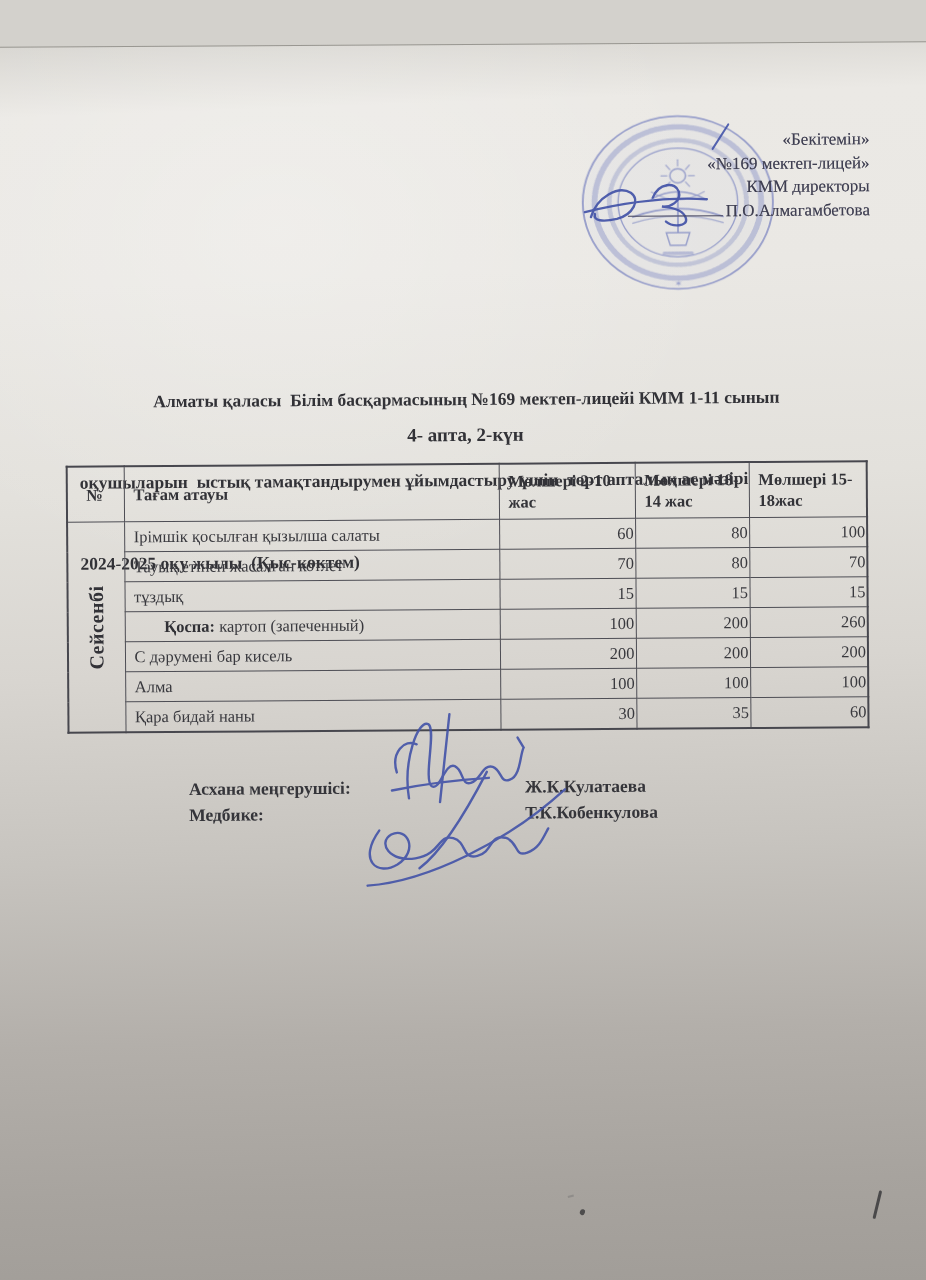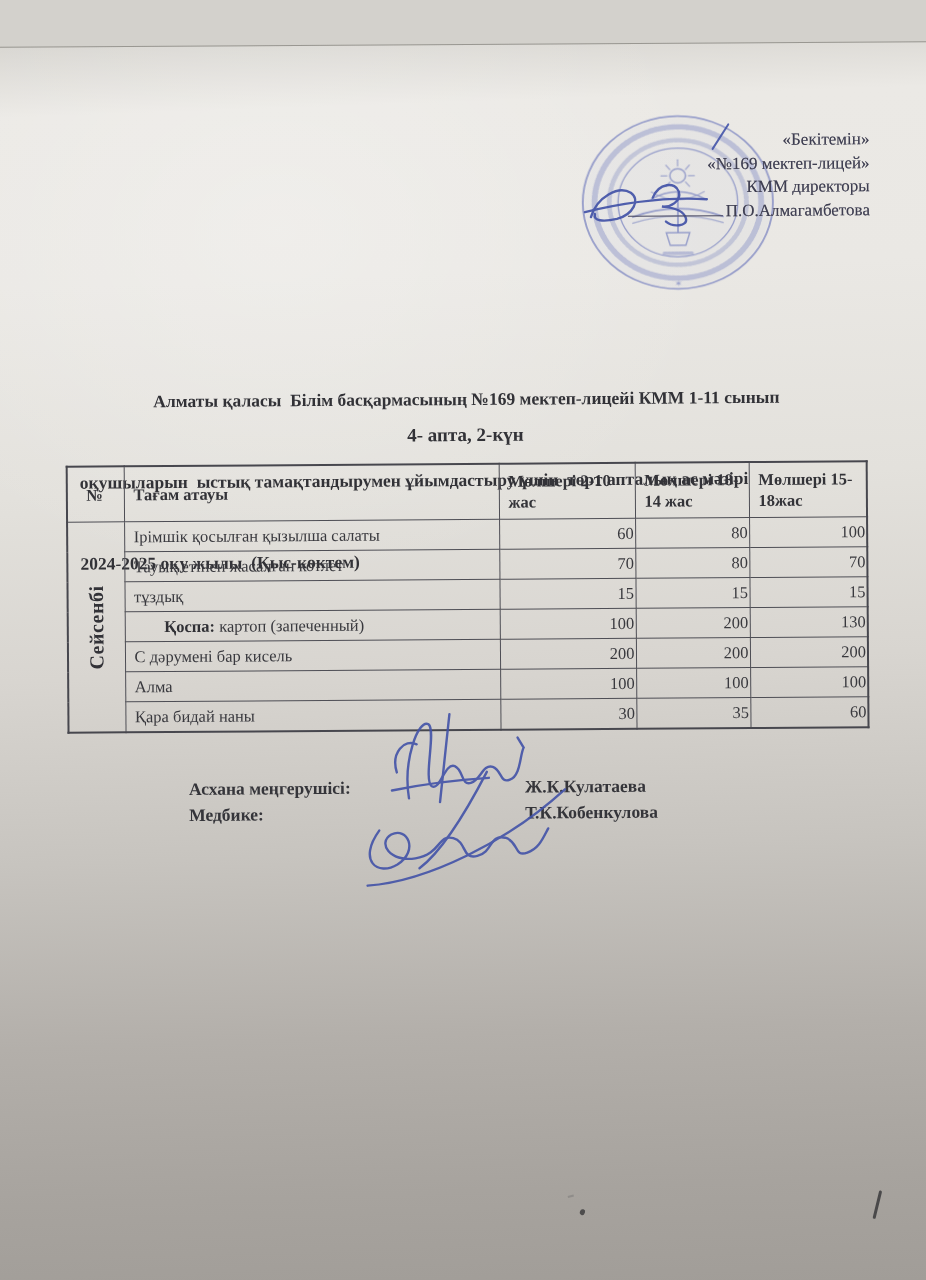--- a/index.html
+++ b/index.html
@@ -200,21 +200,21 @@
           <tr>
             <td class="dish">тұздық</td>
             <td class="val">15</td>
             <td class="val">15</td>
             <td class="val">15</td>
           </tr>
           <tr>
             <td class="dish"><b>Қоспа:</b> картоп (запеченный)</td>
             <td class="val">100</td>
             <td class="val">200</td>
-            <td class="val">130</td>
+            <td class="val">260</td>
           </tr>
           <tr>
             <td class="dish">С дәрумені бар кисель</td>
             <td class="val">200</td>
             <td class="val">200</td>
             <td class="val">200</td>
           </tr>
           <tr>
             <td class="dish">Алма</td>
             <td class="val">100</td>

